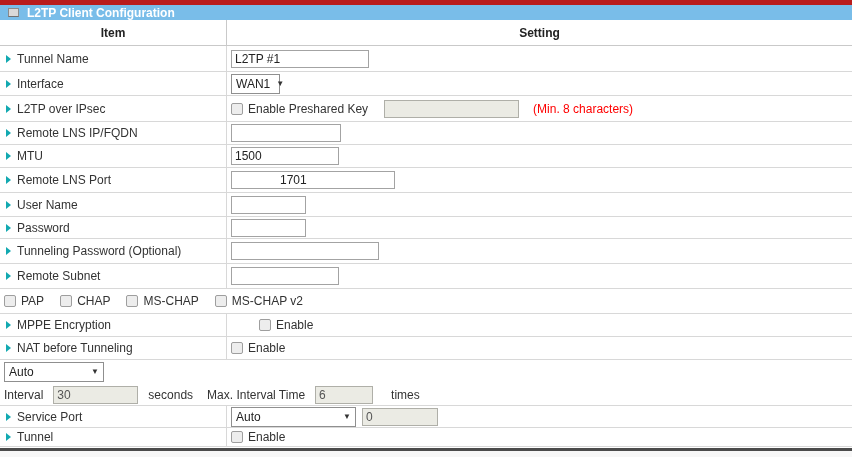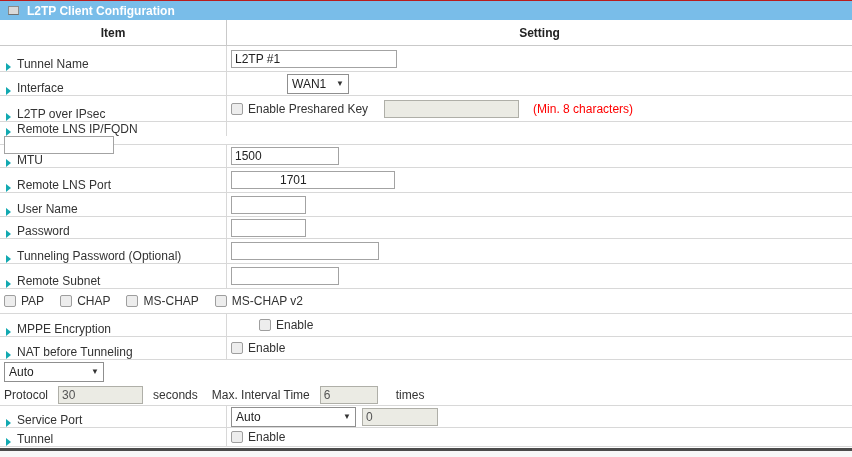--- a/index.html
+++ b/index.html
@@ -7,21 +7,21 @@
     width:852px; height:457px;
     font-family:"Liberation Sans", sans-serif;
     font-size:12px; color:#333;
     background:#fff;
     box-sizing:border-box;
     overflow:hidden;
   }
   .title-bar {
     height:20px;
     background:#79BDE9;
-    border-top:1px solid #b91c1c;
+    border-top:5px solid #b91c1c;
     display:flex; align-items:center;
     padding-left:8px;
     box-sizing:border-box;
   }
   .title-icon {
     width:9px; height:7px;
     background:#D9D9D9;
     border:1px solid #8A8A8A;
     border-bottom-color:#707070;
     margin-right:8px;
@@ -43,21 +43,21 @@
   .hdr-setting { flex:1; display:flex; align-items:center; justify-content:center; }
 
   .row {
     display:flex;
     border-bottom:1px solid #D8D8D8;
     box-sizing:border-box;
   }
   .cell-item {
     width:227px; box-sizing:border-box;
     border-right:1px solid #D8D8D8;
-    display:flex; align-items:flex-end;
+    display:flex; align-items:center;
     padding-left:6px; gap:6px;
   }
   .bullet {
     width:0; height:0; flex:none;
     border-left:5px solid #12A9B1;
     border-top:4px solid transparent;
     border-bottom:4px solid transparent;
   }
   .cell-setting {
     flex:1; box-sizing:border-box;
@@ -126,31 +126,31 @@
     <div class="hdr-item">Item</div>
     <div class="hdr-setting">Setting</div>
   </div>
 
   <div class="row" style="height:26px;">
     <div class="cell-item">
       <span class="bullet"></span>
       <span class="lbl">Tunnel Name</span>
     </div>
     <div class="cell-setting">
-      <input class="txt" style="width: 166px;" value="L2TP #1">
-    </div>
-  </div>
-
-  <div class="row" style="height:24px;gap:16px;">
+      <input class="txt" style="width: 138px;" value="L2TP #1">
+    </div>
+  </div>
+
+  <div class="row" style="height:24px;">
     <div class="cell-item">
       <span class="bullet"></span>
       <span class="lbl">Interface</span>
     </div>
     <div class="cell-setting">
-      <div class="select" style="width:62px;margin-left:40px;">
+      <div class="select" style="width:49px;">
         <span>WAN1</span>
         <span class="arrow">▼</span>
       </div>
     </div>
   </div>
 
   <div class="row" style="height:26px;">
     <div class="cell-item">
       <span class="bullet"></span>
       <span class="lbl">L2TP over IPsec</span>
@@ -158,21 +158,21 @@
     <div class="cell-setting">
       <span class="cbgroup">
         <span class="checkbox"></span>
         <span class="lbl">Enable Preshared Key</span>
       </span>
       <input class="txt dis" style="width: 135px;" value="">
       <span class="hint">(Min. 8 characters)</span>
     </div>
   </div>
 
-  <div class="row" style="height:23px;flex-direction:column;">
+  <div class="row" style="height:23px;">
     <div class="cell-item">
       <span class="bullet"></span>
       <span class="lbl">Remote LNS IP/FQDN</span>
     </div>
     <div class="cell-setting">
       <input class="txt" style="width: 110px;" value="">
     </div>
   </div>
 
   <div class="row" style="height:23px;">
@@ -282,21 +282,21 @@
     </div>
   </div>
 
   <div class="row" style="height:46px;">
     <div class="cell-setting lcp-cell">
       <div class="select" style="width:100px;">
         <span>Auto</span>
         <span class="arrow">▼</span>
       </div>
       <div class="lcp-line">
-        <span class="lbl">Protocol</span>
+        <span class="lbl">Interval</span>
         <input class="txt dis" style="width: 85px;" value="30">
         <span class="lbl">seconds</span>
         <span class="lbl" style="margin-left:4px;">Max. Interval Time</span>
         <input class="txt dis" style="width: 58px;" value="6">
         <span class="lbl" style="margin-left:8px;">times</span>
       </div>
     </div>
   </div>
 
   <div class="row" style="height:22px;">

